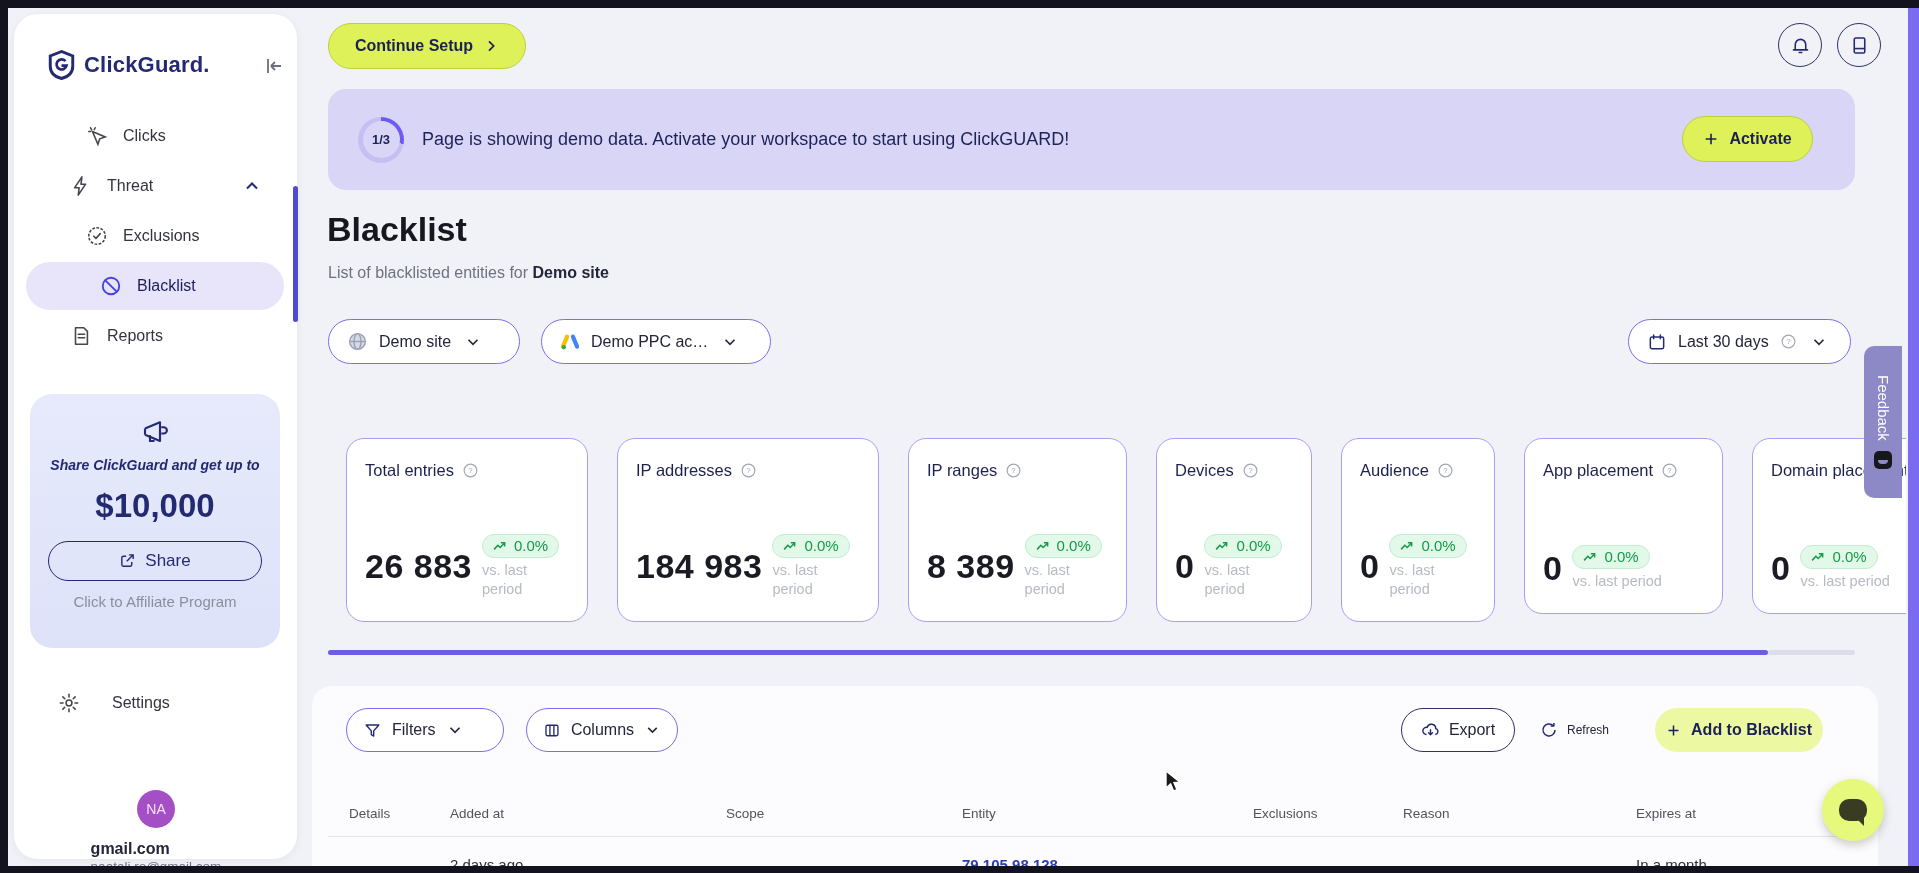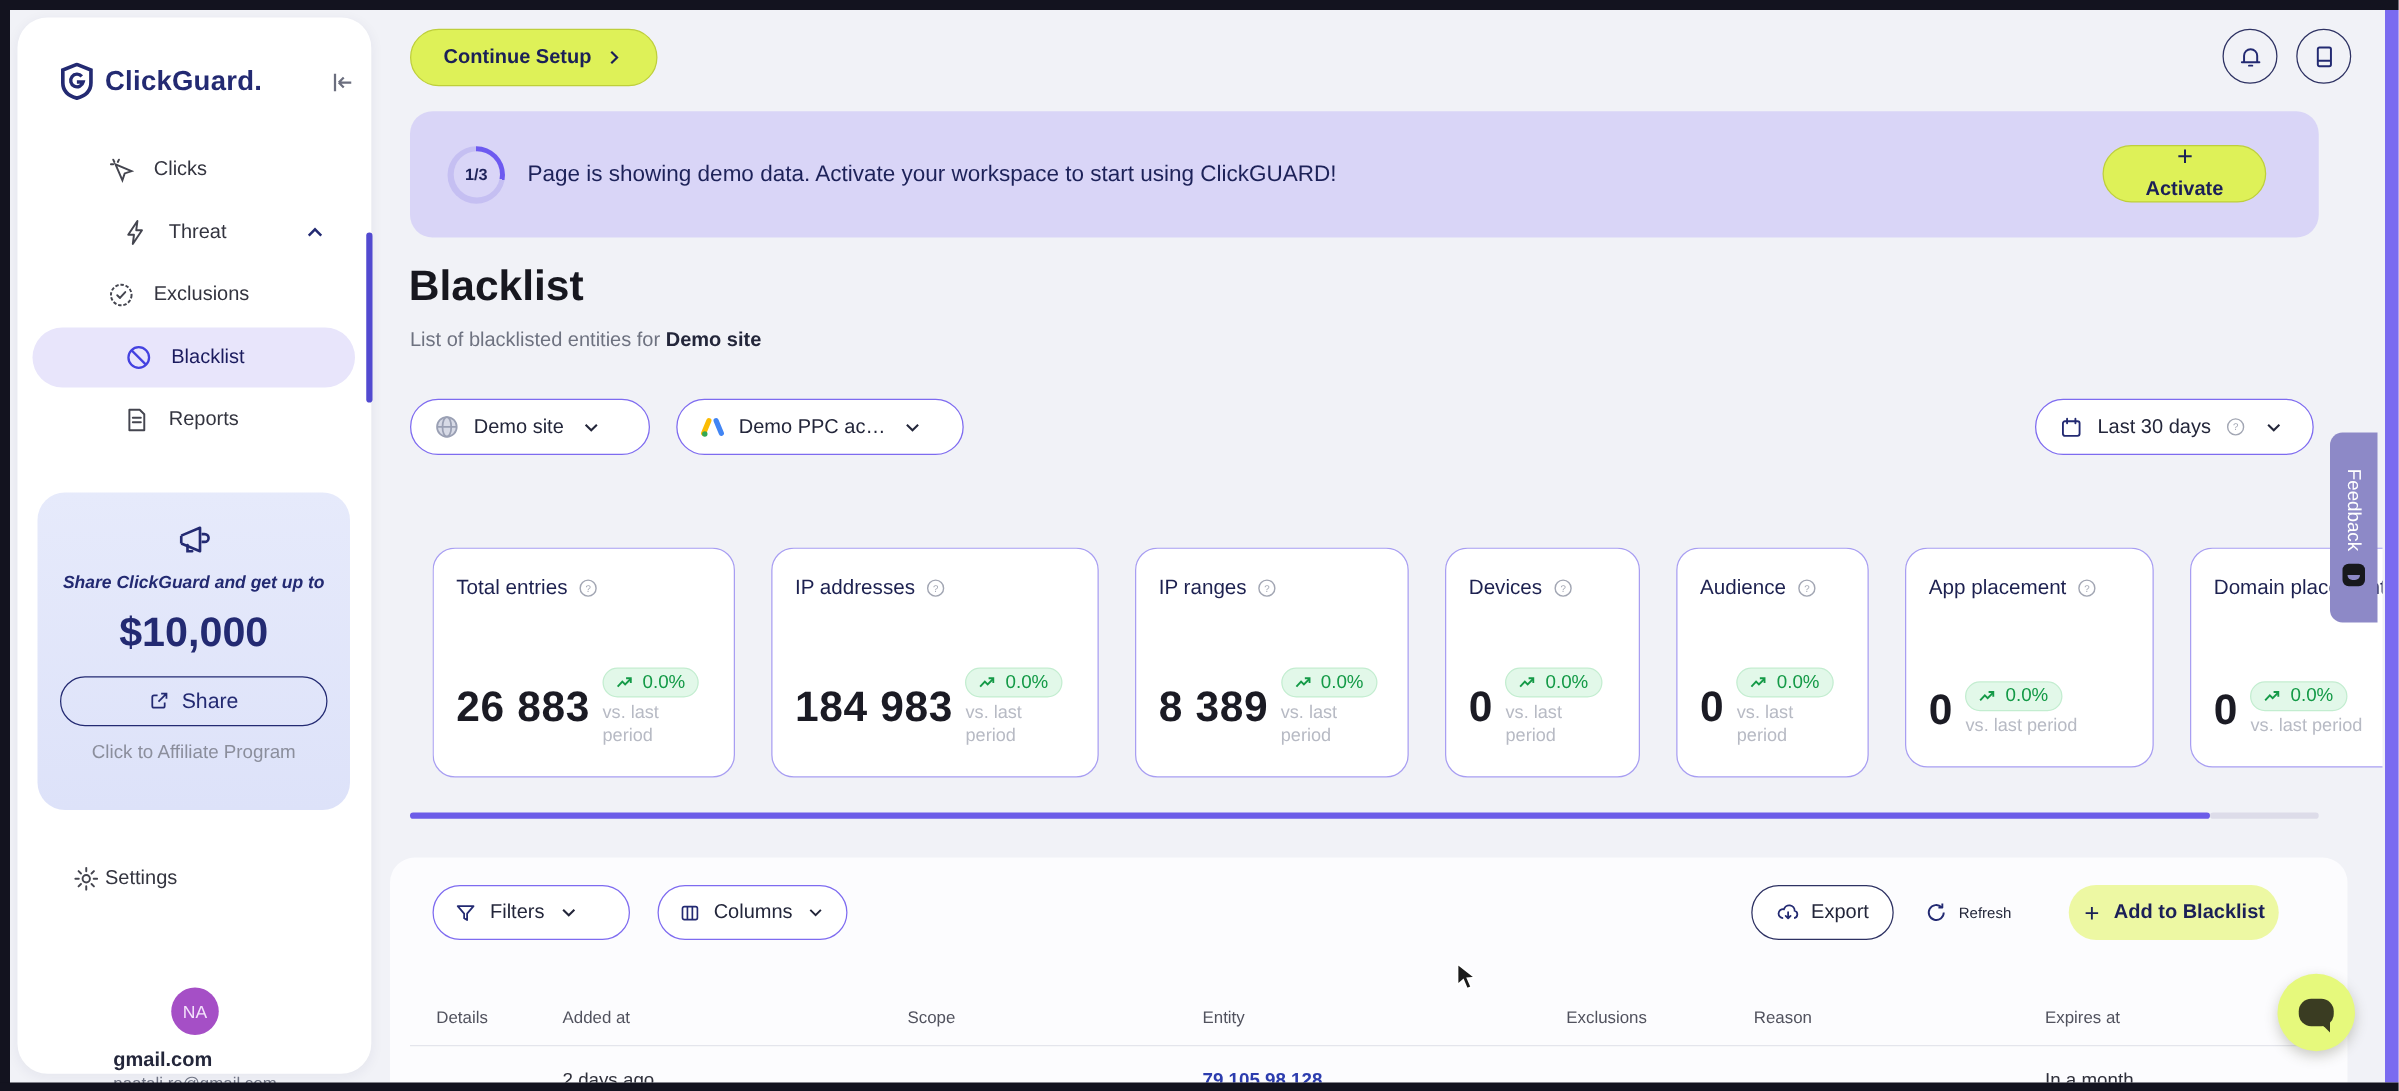--- a/index.html
+++ b/index.html
@@ -21,37 +21,37 @@
   .sidebar { position:absolute; left:14px; top:14px; width:283px; height:845px;
     background:#ffffff; border-radius:24px; box-shadow:0 2px 10px rgba(30,30,80,.06); z-index:5; }
   .logo-row { position:absolute; left:34px; top:36px; display:flex; align-items:center; gap:9px; }
   .logo-mark { width:27px; height:30px; }
   .brand { font-size:22px; font-weight:800; color:#232a72; letter-spacing:.2px; }
   .collapse-btn { position:absolute; left:248px; top:40px; width:24px; height:24px; color:#6b6e7e; cursor:pointer; }
   .nav-item { position:absolute; left:0; width:100%; height:48px; display:flex; align-items:center; gap:15px;
     font-size:16px; color:#33343f; cursor:pointer; }
   .nav-item .nicon { width:22px; height:22px; flex:none; color:#44454f; }
   .nav-item.indent { padding-left:72px; }
-  .nav-item.toplevel { padding-left:84px; }
+  .nav-item.toplevel { padding-left:56px; }
   .nav-item.active-bg { left:12px; width:258px; border-radius:24px; background:#e8e5fb; }
   .nav-item.active-bg { padding-left:74px; }
   .nav-item.active-bg .nicon { color:#4442e0; }
   .nav-item.active-bg span { color:#1b1b5e; font-weight:500; }
   .nav-chevron { position:absolute; left:228px; width:20px; height:20px; color:#232a72; }
   .side-scroll-thumb { position:absolute; left:279px; top:172px; width:5px; height:136px; background:#524ad0; border-radius:3px; }
   .promo { position:absolute; left:16px; top:380px; width:250px; height:254px; border-radius:22px;
     background:linear-gradient(180deg,#e6eafb 0%, #dde2f9 100%); text-align:center; padding:22px 18px; }
   .promo .micon { width:30px; height:30px; color:#232a72; margin:0 auto 10px; }
   .promo-line { font-size:14px; font-weight:600; color:#232a72; line-height:1.35;font-style:italic; }
   .promo-amount { font-size:33px; font-weight:700; color:#232a72; margin-top:12px; }
   .share-btn { margin:16px auto 0; width:214px; height:40px; border:1.5px solid #232a72; border-radius:20px;
     display:flex; align-items:center; justify-content:center; gap:9px; font-size:17px; color:#232a72; cursor:pointer; background:transparent; }
   .share-btn .sicon { width:17px; height:17px; }
   .promo-foot { margin-top:12px; font-size:15px; color:#8b8e9c; }
-  .settings-row { position:absolute; left:44px; top:678px; display:flex; align-items:center; gap:4px;
+  .settings-row { position:absolute; left:44px; top:678px; display:flex; align-items:center; gap:32px;
     font-size:16px; color:#33343f; cursor:pointer; }
   .settings-row .nicon{ width:22px; height:22px; color:#44454f; }
   .user-row { position:absolute; left:20px; top:776px; width:244px; display:flex; align-items:center; gap:12px; cursor:pointer;flex-direction:column; }
   .avatar { width:38px; height:38px; border-radius:50%; background:#a54fc6; color:#f3e3fb; font-size:14px;
     display:flex; align-items:center; justify-content:center; flex:none; }
   .user-name { font-size:16px; font-weight:700; color:#23263a; }
   .user-email { font-size:13.5px; color:#707484; margin-top:1px; }
   .updown { width:16px; height:20px; color:#232a72; margin-left:auto; }
 
   
@@ -65,21 +65,21 @@
 
   
   .banner { position:absolute; left:328px; top:89px; width:1527px; height:101px; border-radius:18px;
     background:#d9d5f7; display:flex; align-items:center; padding:0 30px; }
   .ring { width:46px; height:46px; border-radius:50%; flex:none;
     background:conic-gradient(#6d5af0 0deg 100deg, #c5bff2 100deg 360deg);
     display:flex; align-items:center; justify-content:center; }
   .ring-inner { width:37px; height:37px; border-radius:50%; background:#d9d5f7;
     display:flex; align-items:center; justify-content:center; font-size:13px; font-weight:700; color:#1d2259; }
   .banner-msg { margin-left:18px; font-size:18px; color:#1d2259; }
-  .activate-btn { position:absolute; right:42px; top:27px; width:131px; height:46px; border-radius:23px; font-size:16px;flex-direction:column; }
+  .activate-btn { position:absolute; right:42px; top:27px; width:131px; height:46px; border-radius:23px; font-size:16px; }
 
   
   .page-title { position:absolute; left:327px; top:210px; font-size:34px; font-weight:800; color:#17171f; }
   .page-sub { position:absolute; left:328px; top:264px; font-size:16px; color:#6e7280; }
   .page-sub b { color:#23263a; font-weight:700; }
 
   
   .pill { height:45px; border-radius:23px; border:1.5px solid #7e6bf0; background:#fff;
     display:flex; align-items:center; gap:11px; padding:0 18px; font-size:16px; color:#23263a; cursor:pointer; position:absolute; }
   .pill .chev { width:18px; height:18px; color:#23263a; margin-left:2px; }

